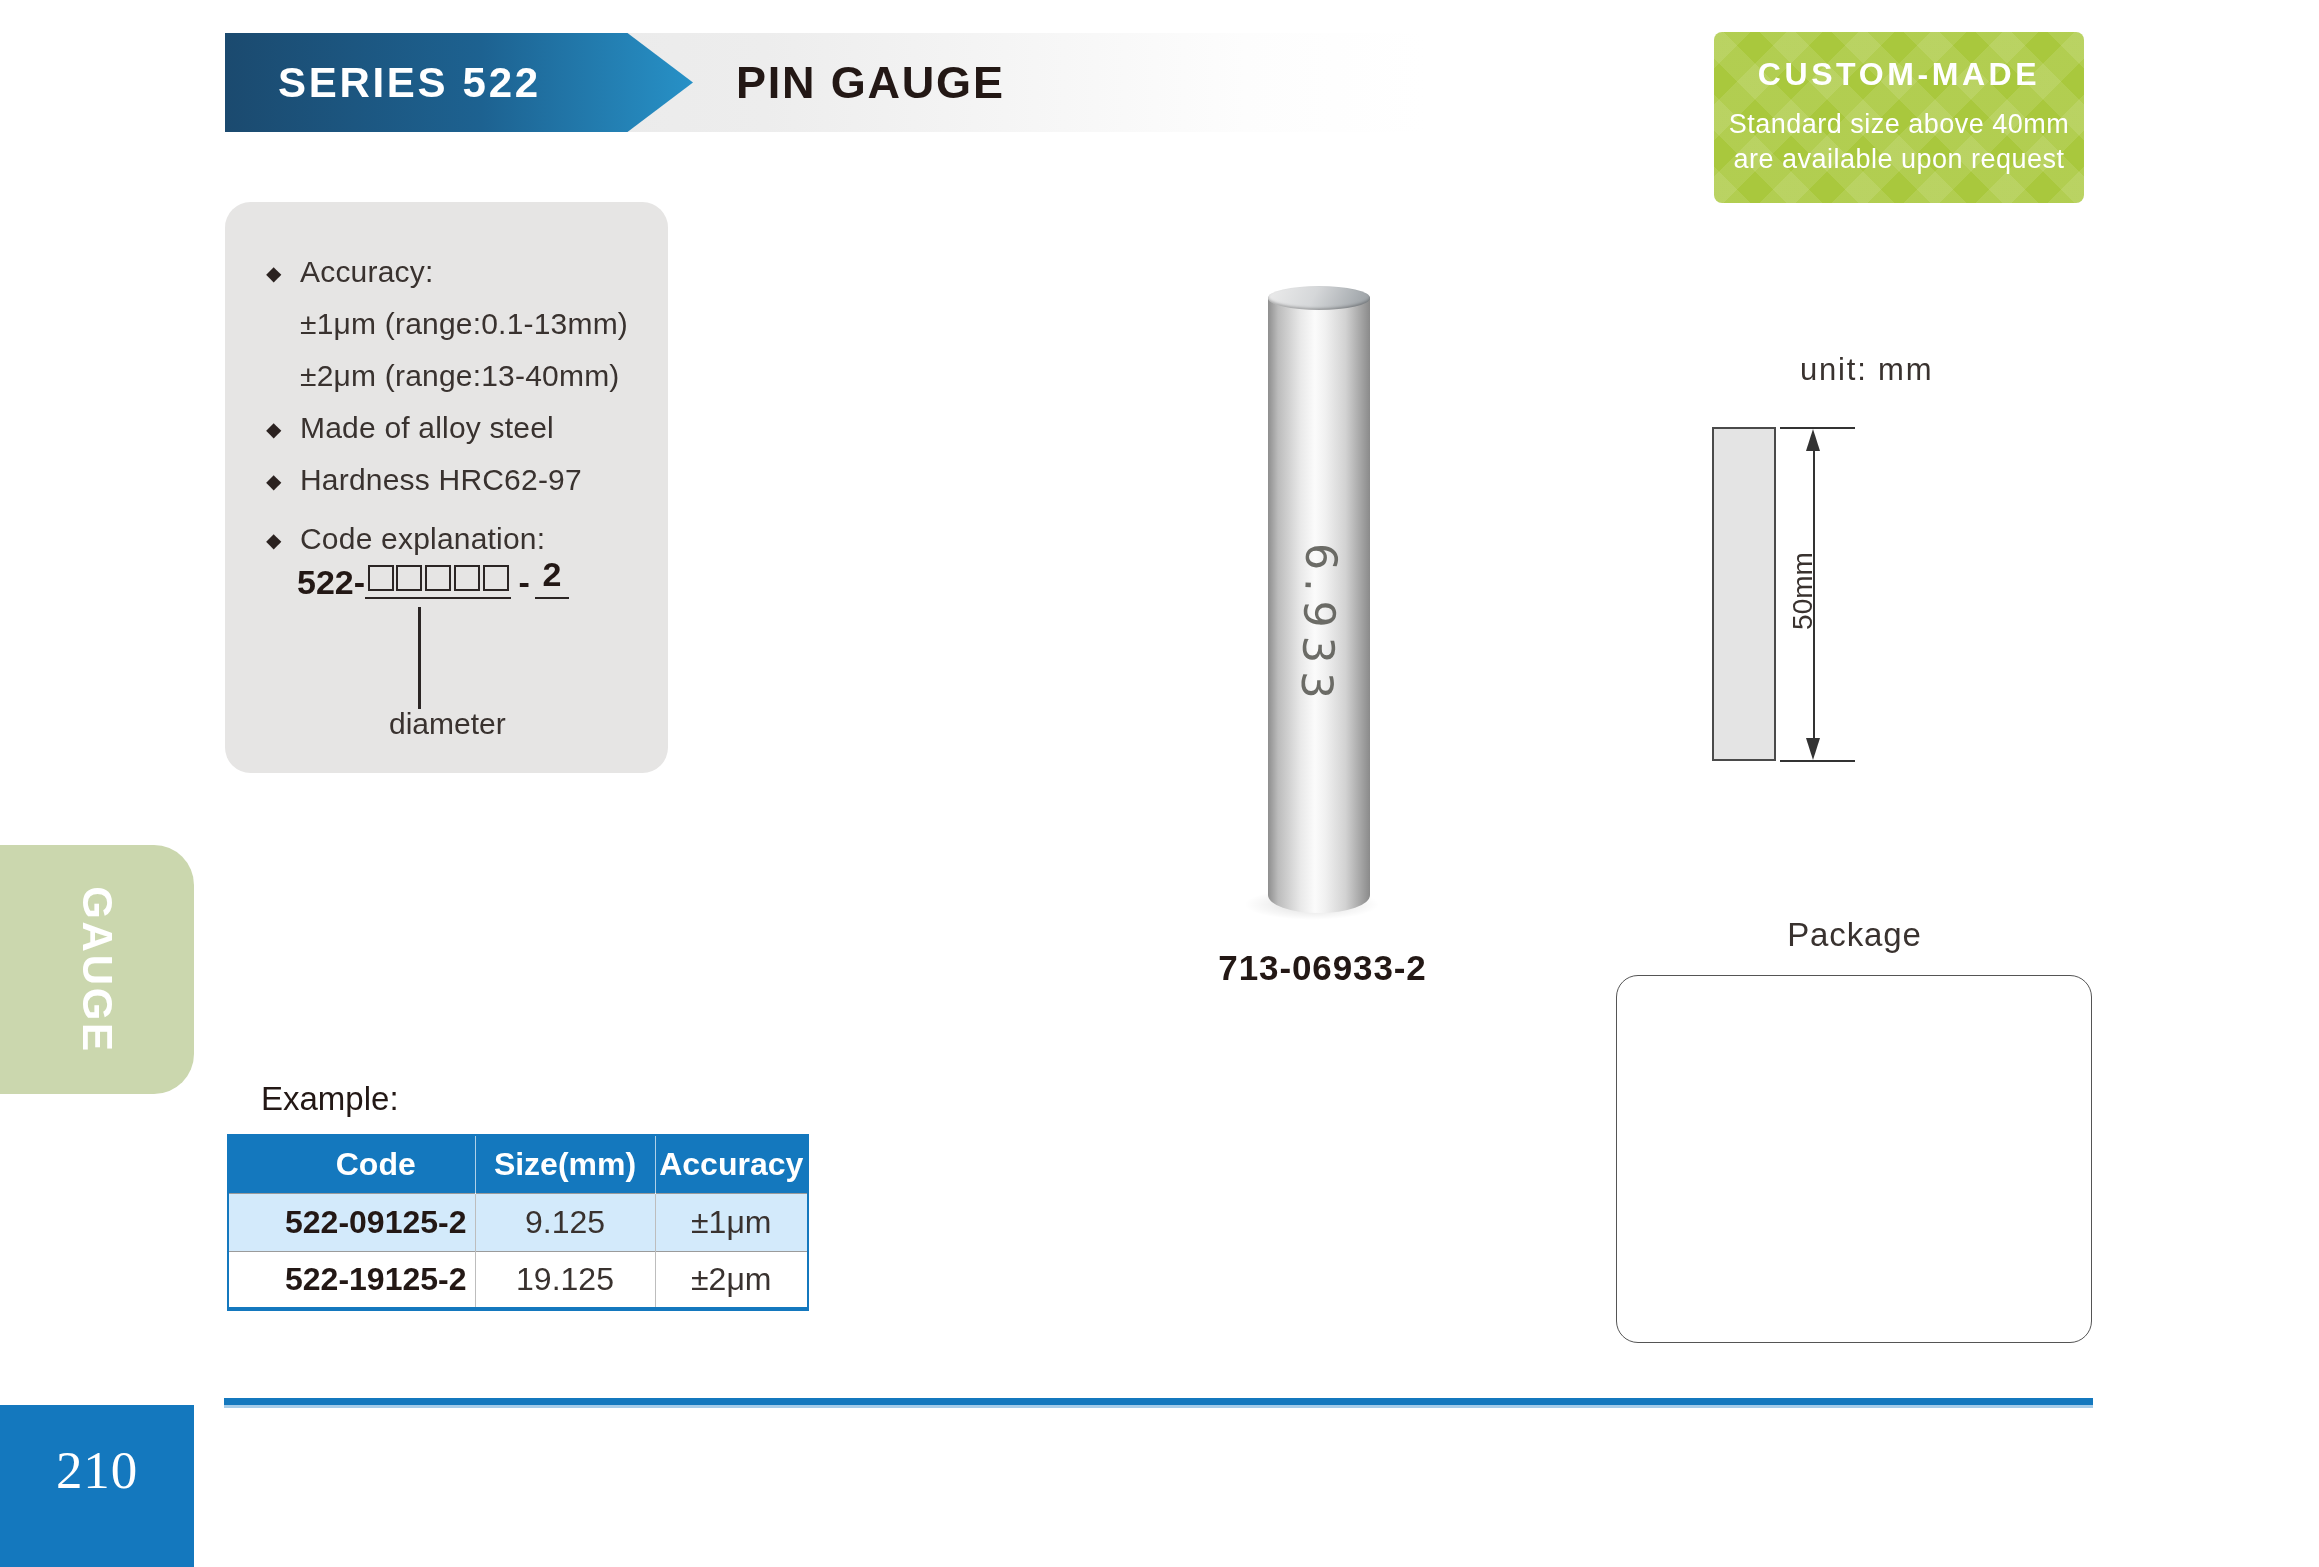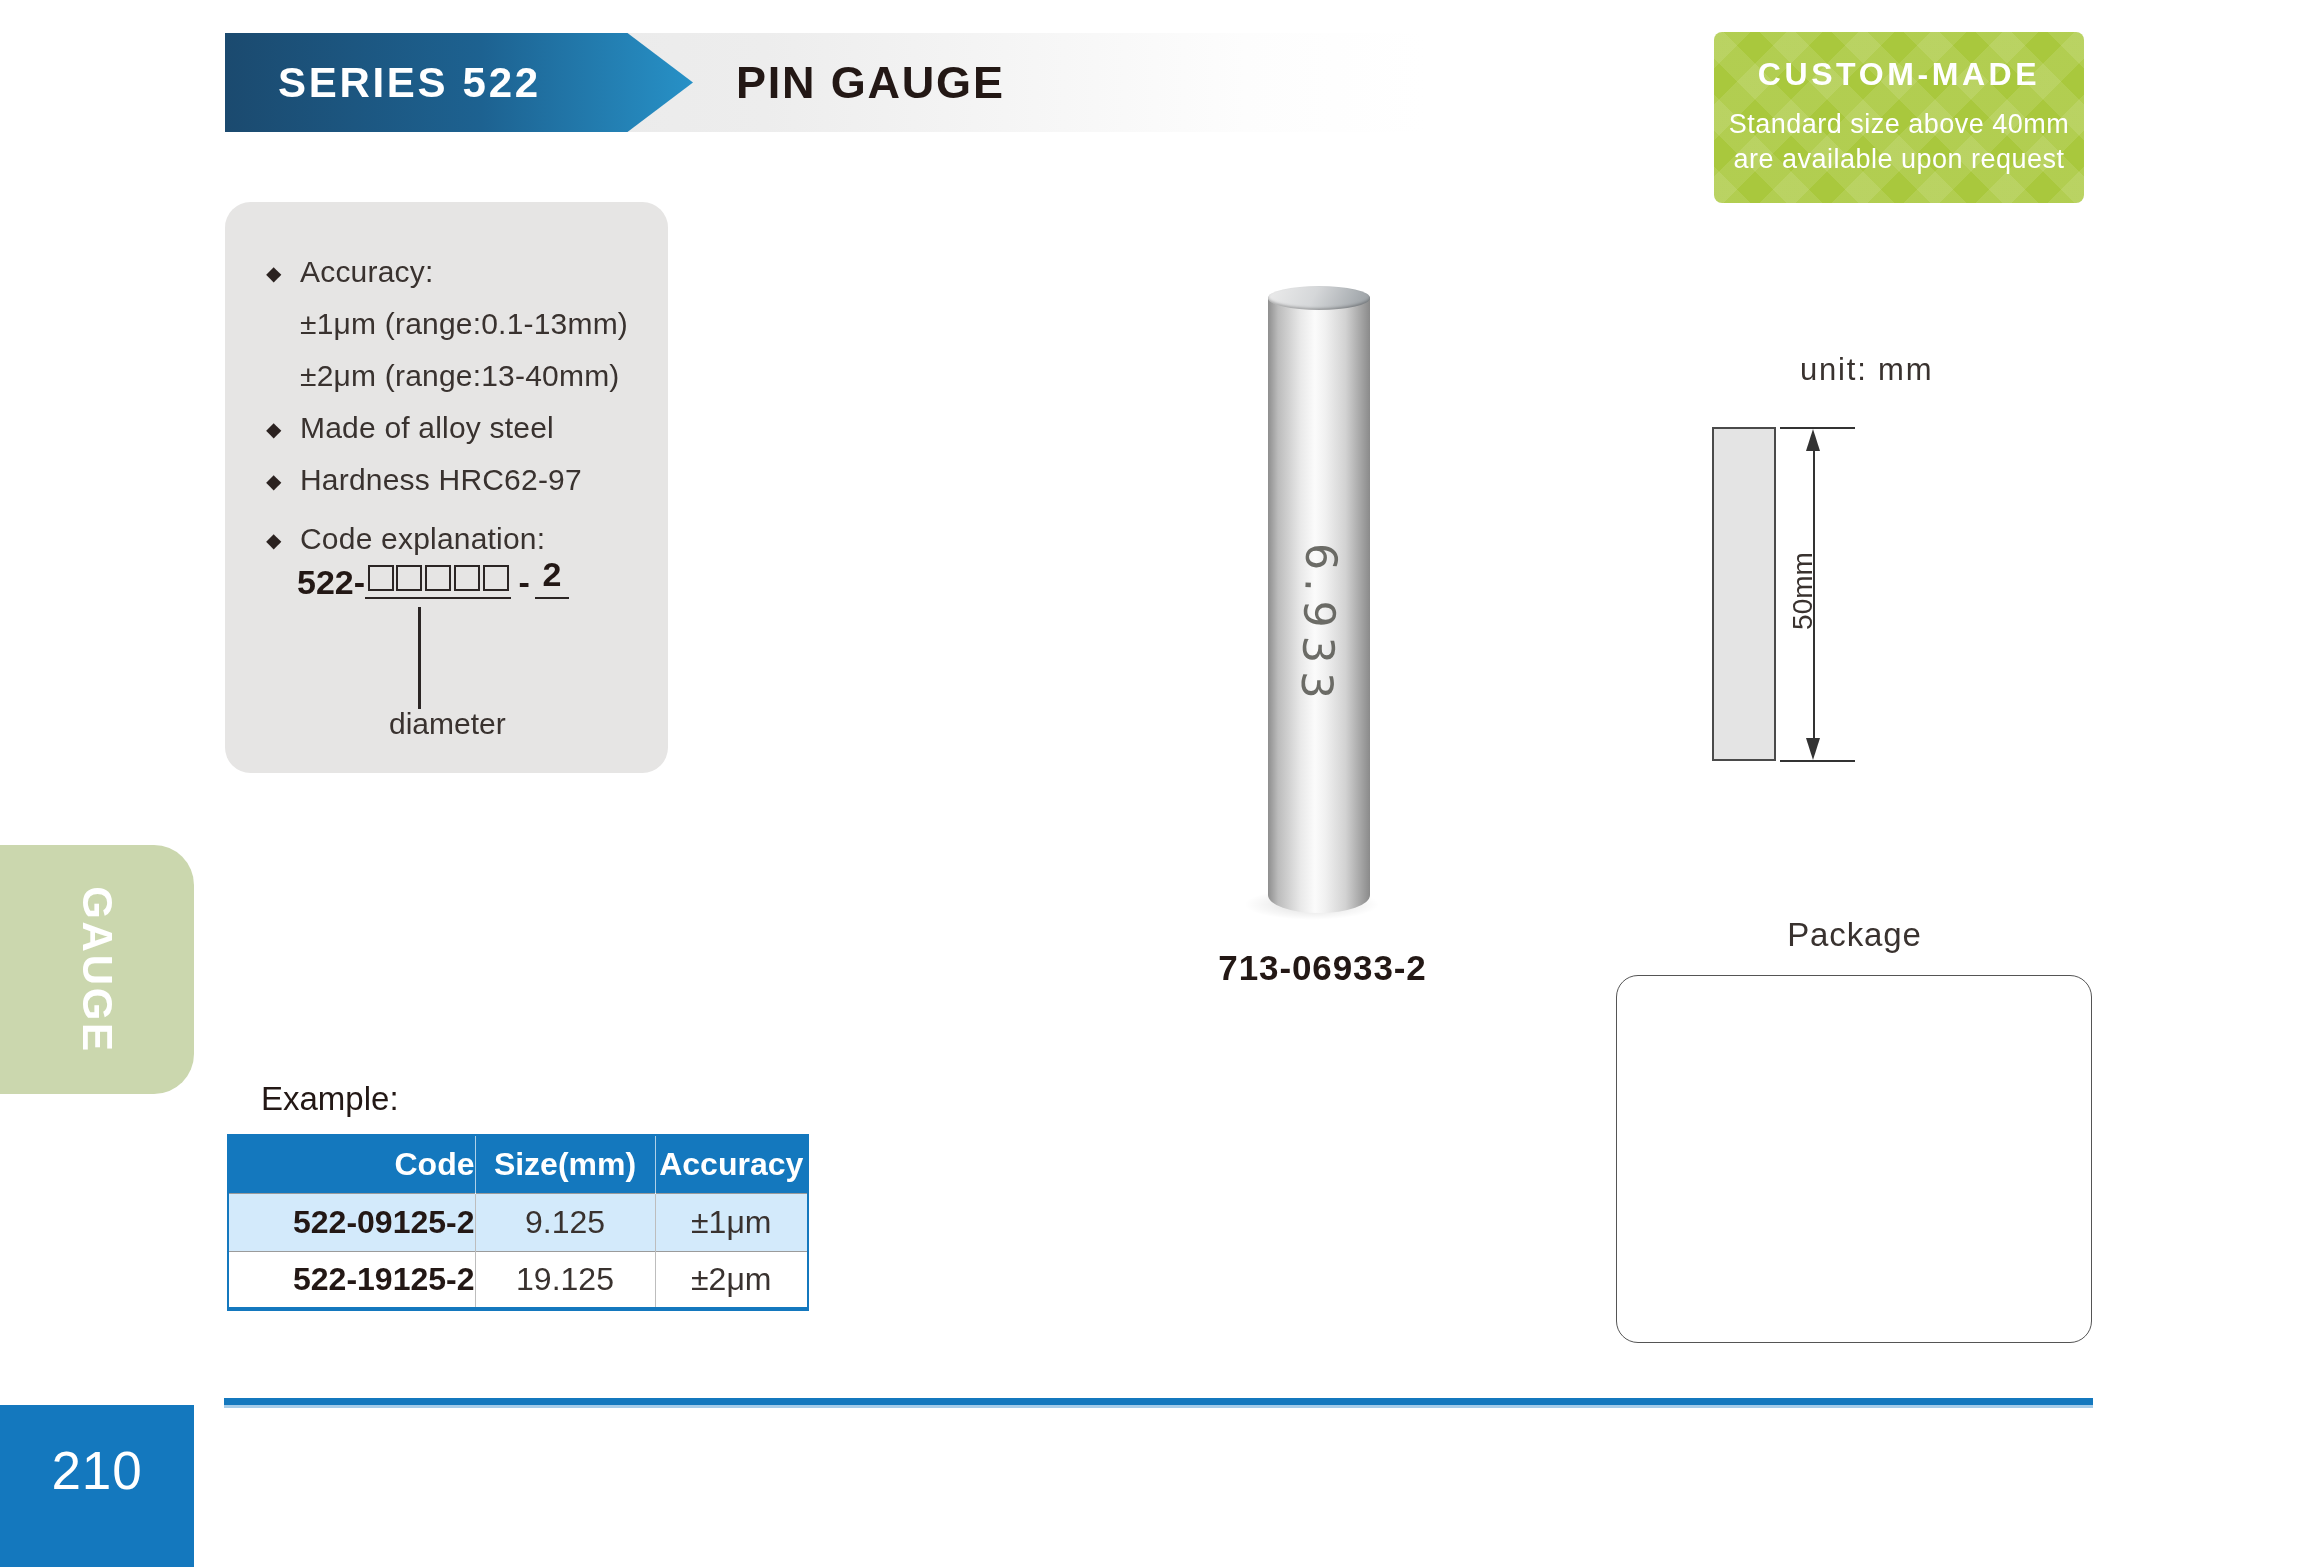--- a/index.html
+++ b/index.html
@@ -100,21 +100,21 @@
   .package-title{position:absolute;left:1718px;top:916px;width:273px;text-align:center;font-size:33px;color:var(--text-dark);letter-spacing:0.9px;}
   .package-box{position:absolute;left:1616px;top:975px;width:476px;height:368px;border:1.8px solid #555555;border-radius:22px;background:#ffffff;box-sizing:border-box;}
   
   .example-title{position:absolute;left:261px;top:1080px;font-size:33px;font-weight:normal;color:var(--text-black);}
   .example-table{
     position:absolute;left:227px;top:1134px;border-collapse:collapse;table-layout:fixed;
     border:2.7px solid var(--blue);border-bottom-width:4.5px;background:#ffffff;
   }
   .example-table th,.example-table td{height:58px;font-size:32px;box-sizing:border-box;padding:0;}
   .example-table th{background:var(--blue);color:#ffffff;font-weight:bold;}
-  .example-table th:first-child,.example-table td:first-child{width:247px;text-align:right;padding-left:48px;}
+  .example-table th:first-child,.example-table td:first-child{width:247px;text-align:center;padding-left:48px;}
   .example-table th:nth-child(2),.example-table td:nth-child(2){width:180px;text-align:center;}
   .example-table th:nth-child(3),.example-table td:nth-child(3){width:153px;text-align:center;}
   .example-table th:nth-child(n+2){border-left:1.8px solid rgba(255,255,255,0.65);}
   .example-table td:nth-child(n+2){border-left:1.8px solid #bdbdbd;}
   .example-table tr.body-row{border-top:1.8px solid #9b9b9b;}
   .example-table tr.alt{background:var(--row-alt);}
   .example-table td.code-cell{font-weight:bold;color:var(--text-black);}
   .example-table td{color:var(--text-dark);}
   
   .gauge-tab{
@@ -123,21 +123,21 @@
   }
   .gauge-tab-text{
     position:absolute;left:50%;top:50%;transform:translate(-50%,-50%) rotate(90deg);
     color:#ffffff;font-size:42px;font-weight:bold;letter-spacing:2.7px;white-space:nowrap;
   }
   .footer-line{position:absolute;left:224px;top:1398px;width:1869px;height:7.3px;background:var(--blue);border-bottom:3.6px solid #a6cce9;}
   .page-number-box{
     position:absolute;left:0;top:1405px;width:194px;height:163px;background:var(--blue);
     display:flex;align-items:flex-start;justify-content:center;
   }
-  .page-number{color:#ffffff;font-size:53px;margin-top:35px;letter-spacing:0.9px;}
+  .page-number{color:#ffffff;font-size:53px;margin-top:35px;letter-spacing:0.9px;font-family:Liberation Serif, serif;}
 </style>
 </head>
 <body>
 
 <div class="page">
 
   <div class="header-gray"></div>
   <div class="header-arrow">
     <span class="series-label">SERIES 522</span>
   </div>

